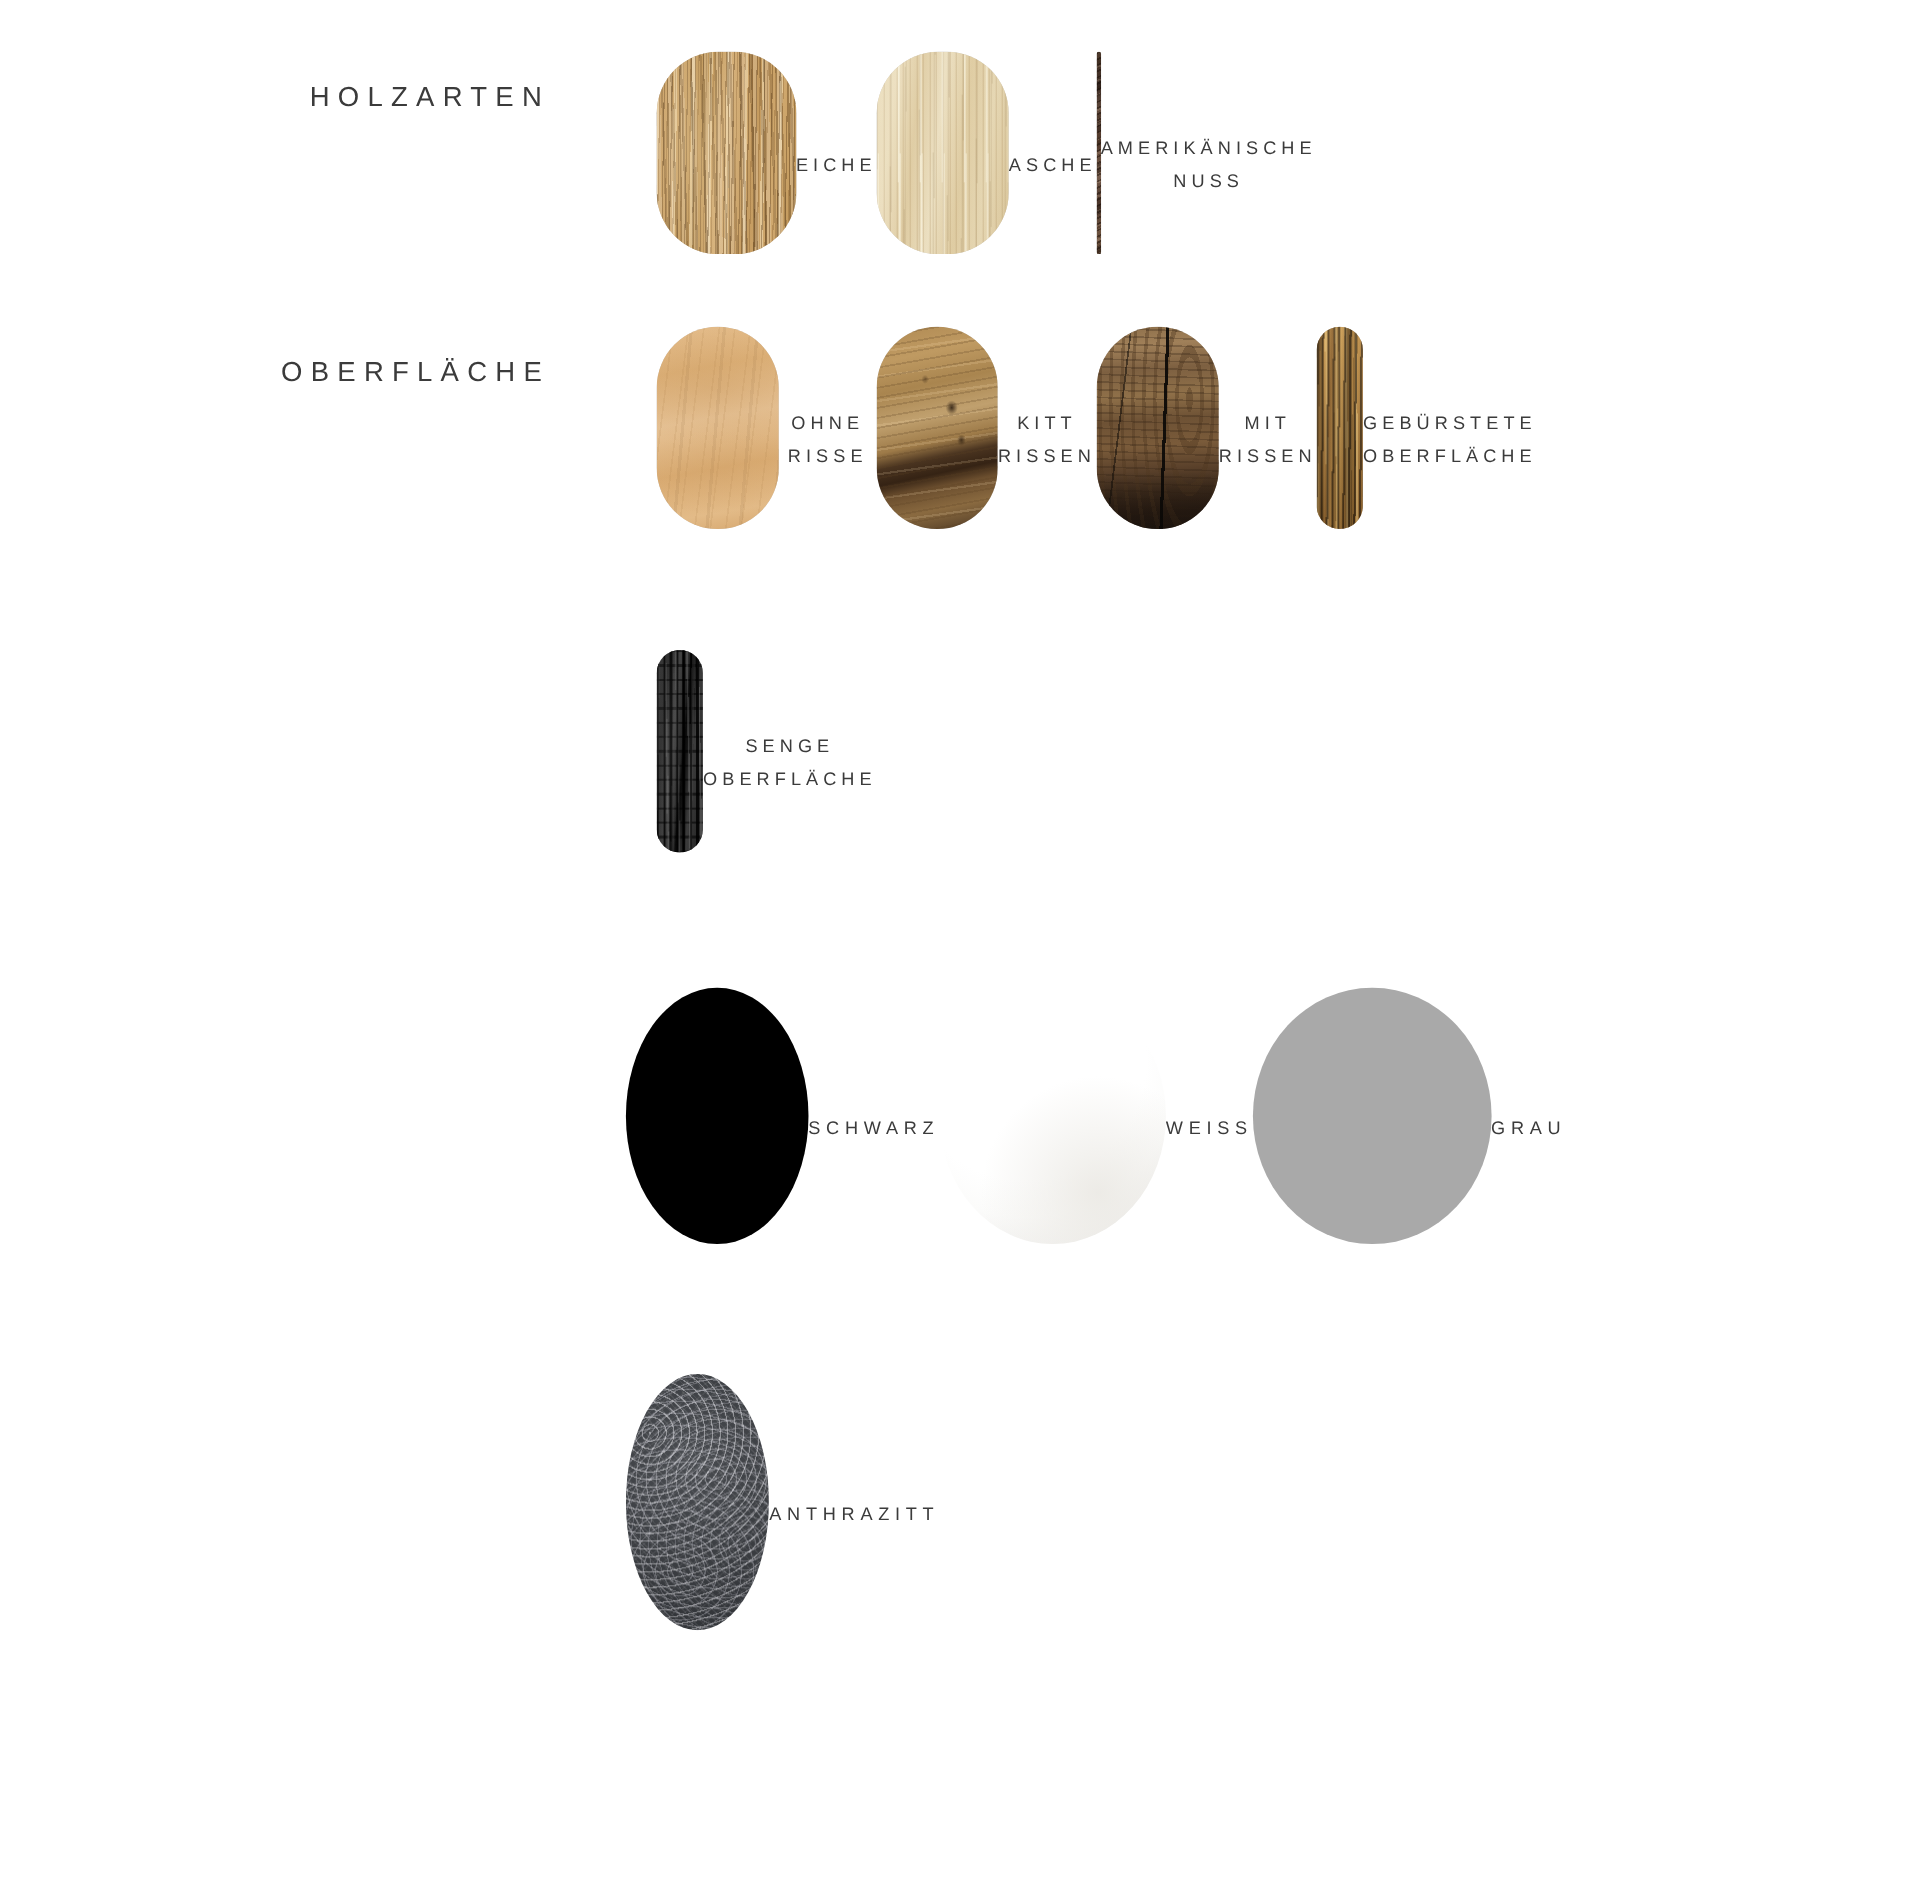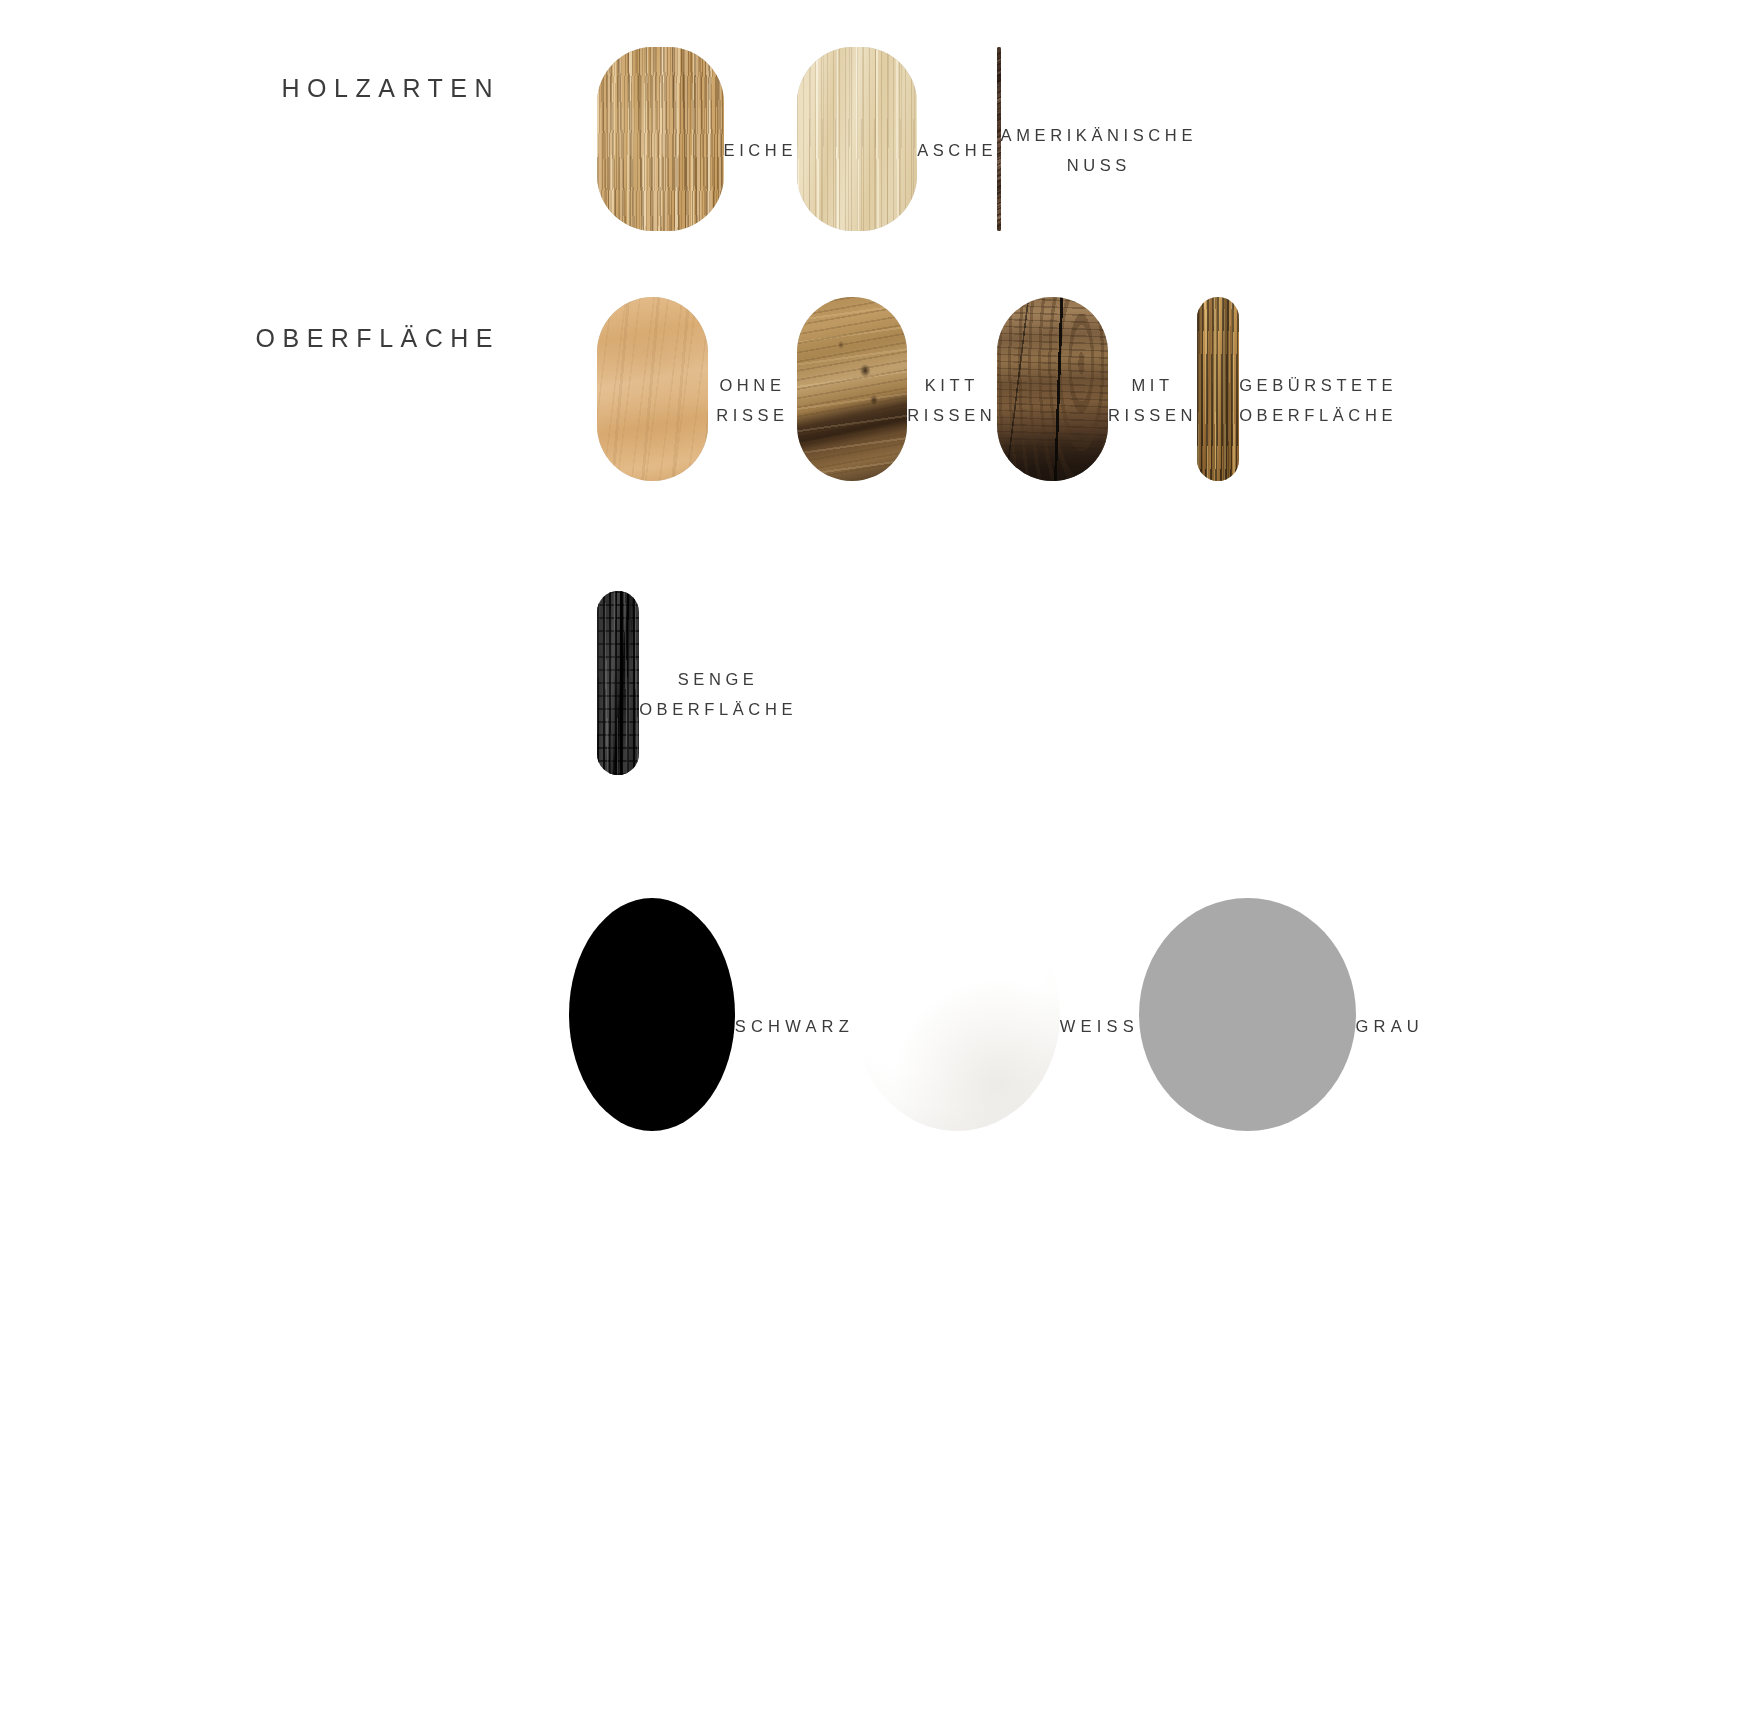--- a/index.html
+++ b/index.html
@@ -388,14 +388,22 @@
       <div class="label circlab">WEISS</div>
     </div>
 
     <div class="cell circ">
       <div class="circle c-grau"></div>
       <div class="label circlab">GRAU</div>
     </div>
 
   </div>
 
+  <div class="row" style="left:569px;top:1249px;">
+
+    <div class="cell circ">
+      <div class="circle c-anthrazitt"></div>
+      <div class="label circlab">ANTHRAZITT</div>
+    </div>
+
+  </div>
 
 </div>
 
 </body></html>

